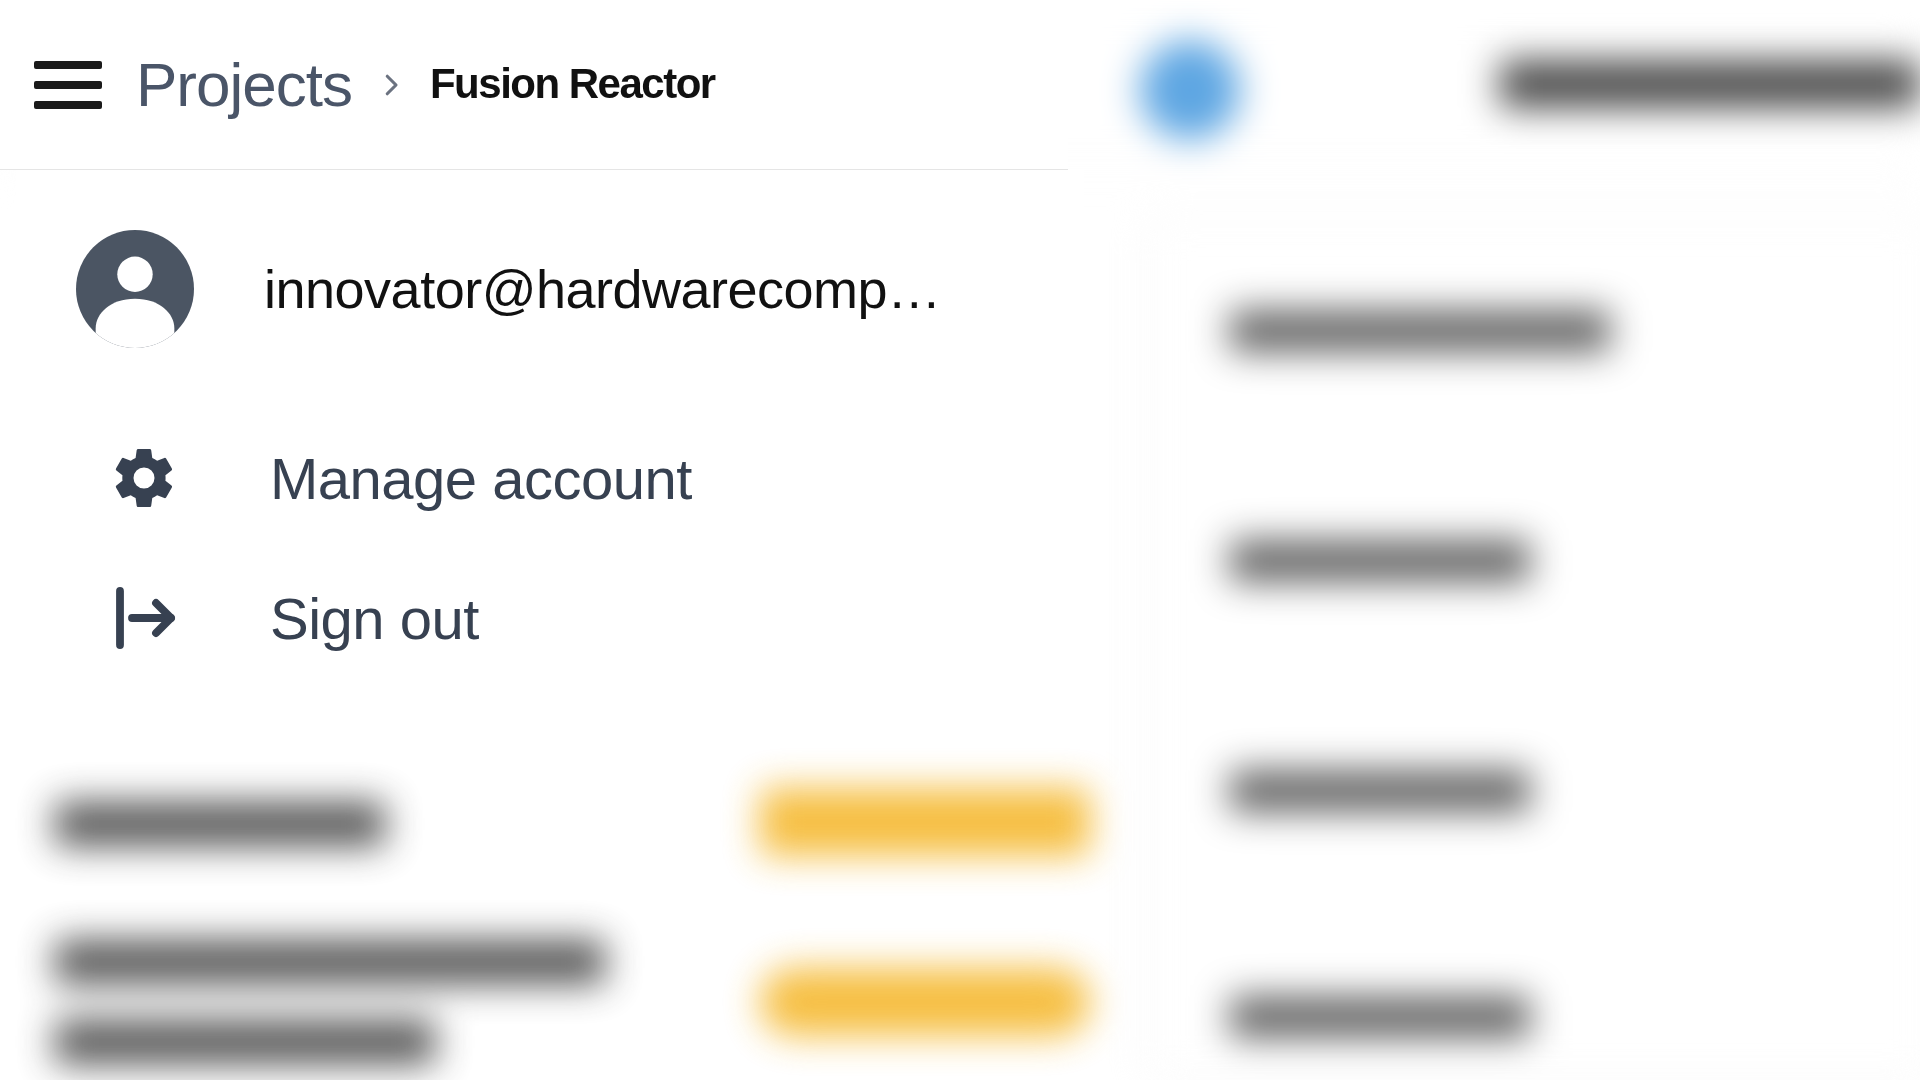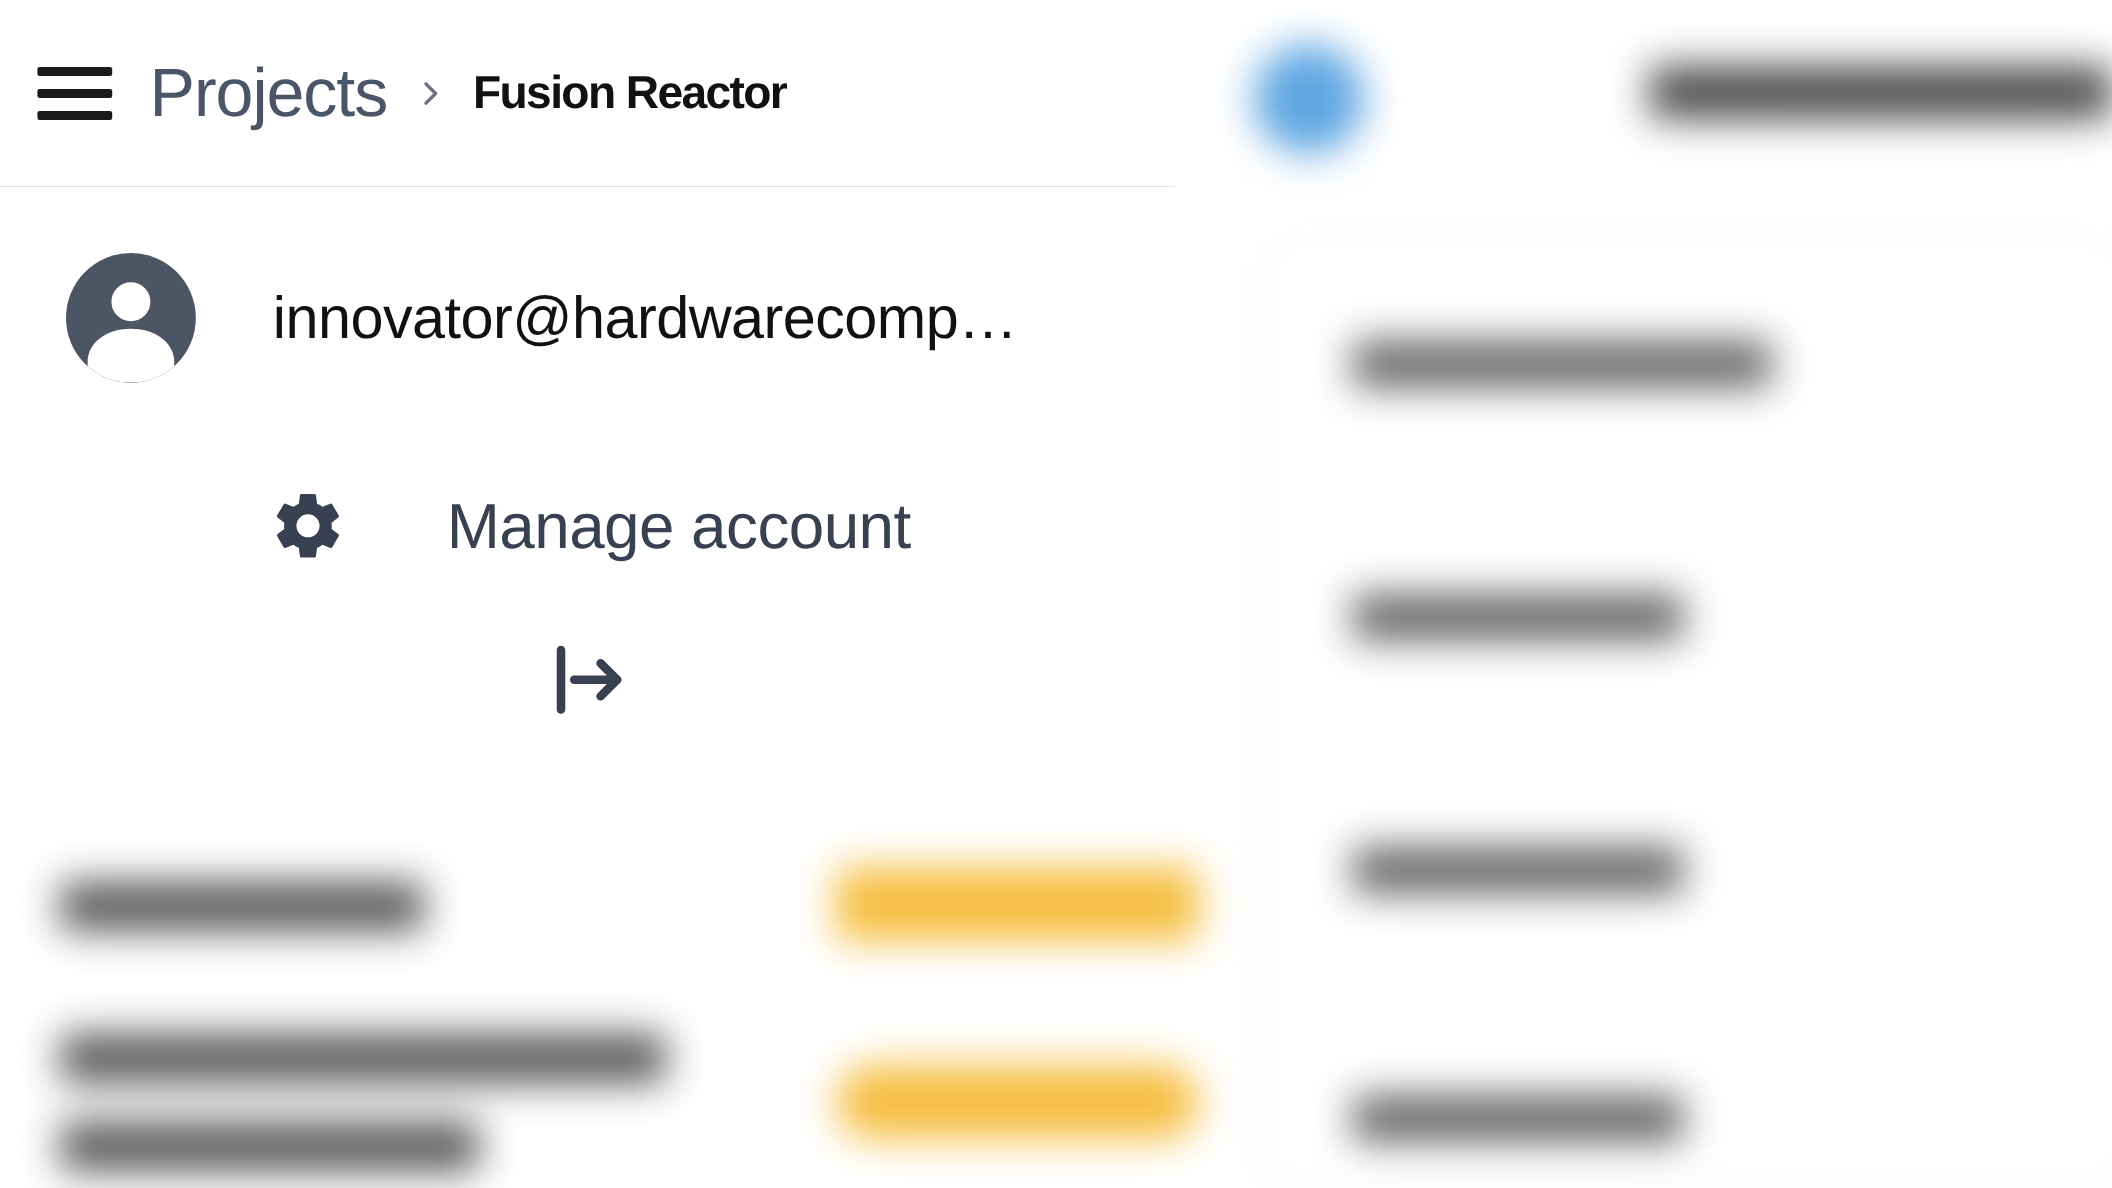--- a/index.html
+++ b/index.html
@@ -135,21 +135,21 @@
       color: #111;
       line-height: 1.06;
       letter-spacing: -1.5px;
       max-width: 540px;
     }
 
     
     .dropdown {
       position: absolute;
       top: 170px;
-      left: 0;
+      left: 16px;
       width: 1068px;
       background: #fff;
       z-index: 10;
       padding: 50px 0;
     }
     .user-row {
       display: flex;
       align-items: center;
       gap: 70px;
       padding: 10px 60px 60px 60px;
@@ -172,21 +172,20 @@
       text-overflow: ellipsis;
       max-width: 780px;
       letter-spacing: -0.5px;
     }
     .menu-item {
       display: flex;
       align-items: center;
       gap: 86px;
       padding: 34px 88px;
       cursor: pointer;
-      justify-content: center;
     }
     .menu-icon {
       width: 80px;
       display: flex;
       align-items: center;
       justify-content: center;
       color: #374151;
     }
     .menu-label {
       font-size: 58px;
@@ -251,14 +250,15 @@
   </div>
 
   <div class="menu-item">
     <span class="menu-icon">
       <svg viewBox="0 0 24 24" width="72" height="72" fill="none" stroke="currentColor" stroke-width="2.6" stroke-linecap="round" stroke-linejoin="round">
         <line x1="4" y1="3" x2="4" y2="21"></line>
         <line x1="8" y1="12" x2="21" y2="12"></line>
         <polyline points="16 7 21 12 16 17"></polyline>
       </svg>
     </span>
+    <span class="menu-label">Sign out</span>
   </div>
 </div>
 
 </body></html>

